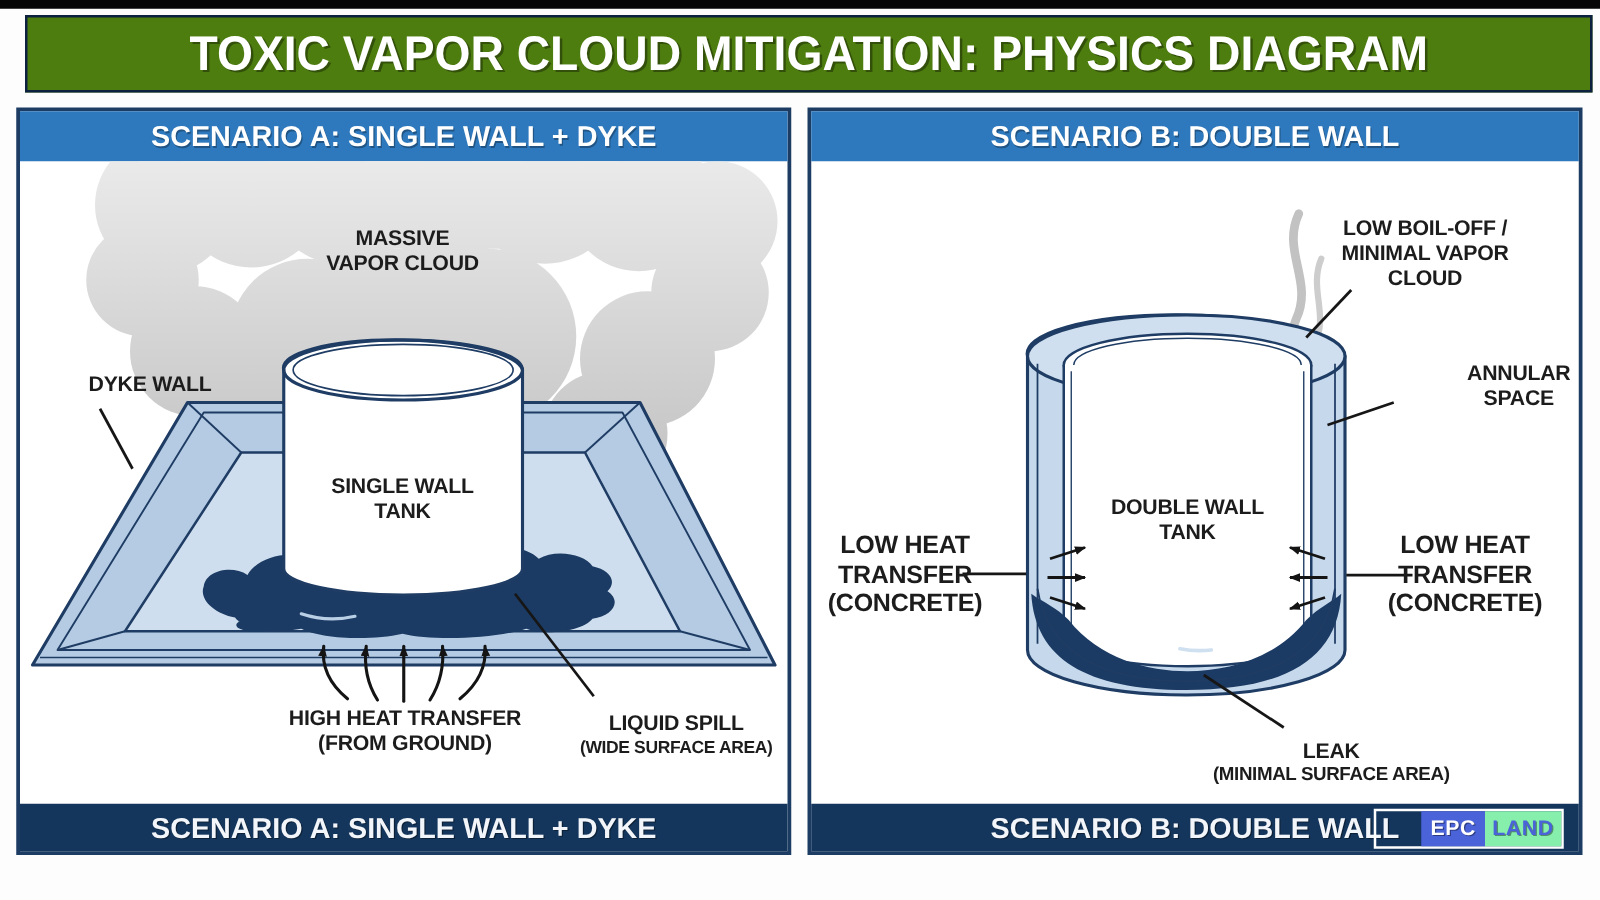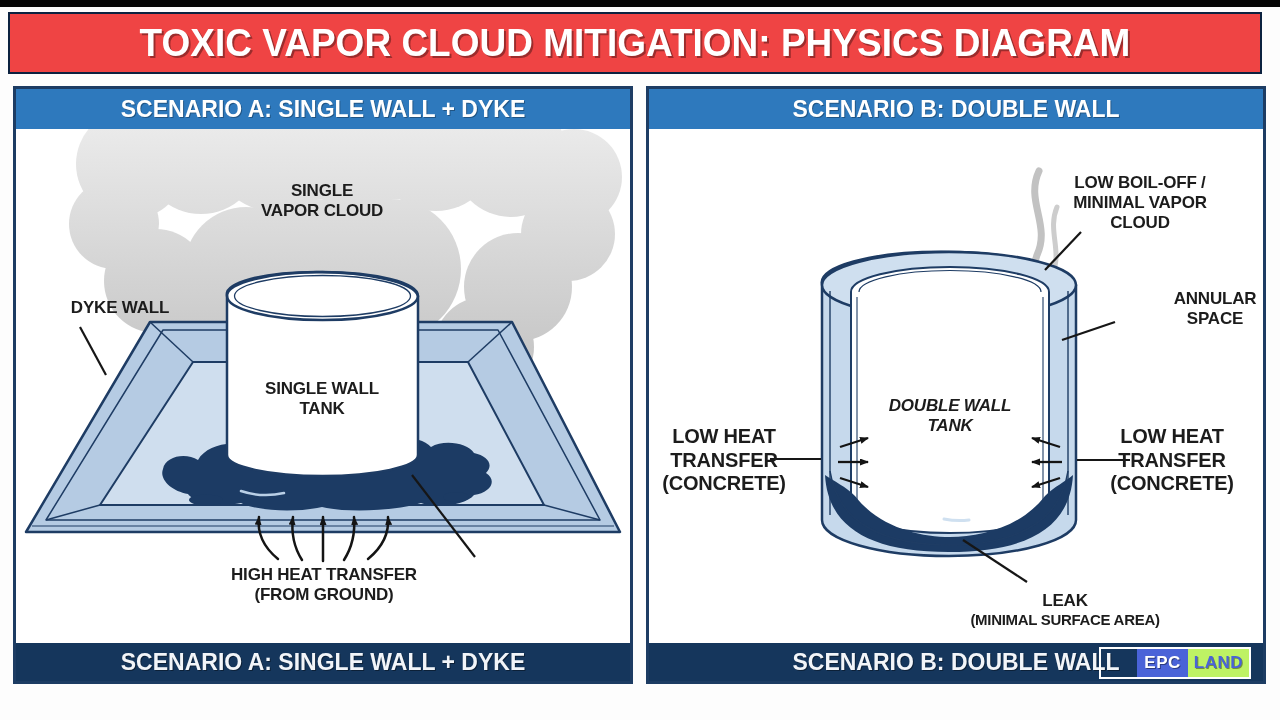--- a/index.html
+++ b/index.html
@@ -1,41 +1,41 @@
 <!DOCTYPE html>
 <html><head>
 <meta charset="utf-8">
 <style>
   html,body{margin:0;padding:0;}
   body{width:1280px;height:720px;background:#fdfdfd;overflow:hidden;
        font-family:"Liberation Sans",sans-serif;position:relative;}
   .top-strip{position:absolute;left:0;top:0;width:1280px;height:7px;background:#060606;}
-  .title-bar{position:absolute;left:8px;top:12px;width:1254px;height:62px;
-       background:#ef4444;border:2px solid #0c2240;box-sizing:border-box;
+  .title-bar{position:absolute;left:20px;top:12px;width:1254px;height:62px;
+       background:#4d7c0f;border:2px solid #0c2240;box-sizing:border-box;
        display:flex;align-items:center;justify-content:center;}
   .title-bar span{color:#fff;font-weight:bold;font-size:37px;letter-spacing:0px;
        text-shadow:2px 2px 0 rgba(0,0,0,.35);transform:scaleY(1.05);}
   .panel{position:absolute;top:86px;width:620px;height:598px;background:#fff;
        border:3px solid #1d3c63;box-sizing:border-box;}
   .panel.a{left:13px;} .panel.b{left:646px;}
   .p-header{height:40px;background:#2e79bd;display:flex;align-items:center;justify-content:center;}
   .p-header span{color:#fff;font-weight:bold;font-size:23px;text-shadow:1px 1px 0 rgba(0,0,0,.3);}
   .p-footer{position:absolute;left:0;bottom:0;width:100%;height:38px;background:#15365c;
        display:flex;align-items:center;justify-content:center;}
   .p-footer span{color:#f2f5f9;font-weight:bold;font-size:23px;text-shadow:1px 1px 0 rgba(0,0,0,.4);}
   .p-content{position:absolute;left:0;top:40px;width:614px;height:516px;overflow:hidden;}
   .p-content svg{position:absolute;left:0;top:0;}
   .lbl{position:absolute;font-weight:bold;font-size:17px;line-height:1.18;color:#1c1c1c;
        text-align:center;white-space:pre-line;letter-spacing:-0.2px;}
   .lbl-sm{font-size:14px;letter-spacing:-0.3px;display:block;}
   .lbl-md{font-size:20px;}
   .logo{position:absolute;right:12px;top:4px;display:flex;border:2px solid #fff;height:28px;}
   .logo .epc{background:#4a63d8;color:#fff;font-weight:bold;font-size:17px;
        display:flex;align-items:center;padding:0 7px;letter-spacing:.5px;margin-left:36px;}
-  .logo .land{background:#bef264;color:#4a63d8;font-weight:bold;font-size:17px;
+  .logo .land{background:#86efac;color:#4a63d8;font-weight:bold;font-size:17px;
        display:flex;align-items:center;padding:0 6px;letter-spacing:.5px;}
 </style>
 </head>
 <body>
 
 <div class="top-strip"></div>
 
 <div class="title-bar">
   <span>TOXIC VAPOR CLOUD MITIGATION: PHYSICS DIAGRAM</span>
 </div>
@@ -123,27 +123,31 @@
         <path d="M328,431 Q340,412 338,388" marker-end="url(#ahA)"></path>
         <path d="M352,430 Q374,412 372,388" marker-end="url(#ahA)"></path>
       </g>
 
       <g stroke="#161616" stroke-width="2.2">
         <line x1="64" y1="198" x2="90" y2="246"></line>
         <line x1="396" y1="346" x2="459" y2="428"></line>
       </g>
     </svg>
 
-    <div class="lbl" style="left:196px;top:52px;width:220px;">SINGLE
+    <div class="lbl" style="left:196px;top:52px;width:220px;">MASSIVE
 VAPOR CLOUD</div>
     <div class="lbl" style="left:0px;top:169px;width:120px;margin-left:44px;">DYKE WALL</div>
     <div class="lbl" style="left:206px;top:250px;width:200px;">SINGLE WALL
 TANK</div>
     <div class="lbl" style="left:188px;top:436px;width:240px;">HIGH HEAT TRANSFER
 (FROM GROUND)</div>
+    <div class="lbl" style="left:415px;top:420px;width:220px;">
+      <span>LIQUID SPILL</span>
+      <span class="lbl-sm">(WIDE SURFACE AREA)</span>
+    </div>
   </div>
   <div class="p-footer">
     <span>SCENARIO A: SINGLE WALL + DYKE</span>
   </div>
 </div>
 
 <div class="panel b">
   <div class="p-header">
     <span>SCENARIO B: DOUBLE WALL</span>
   </div>
@@ -195,21 +199,21 @@
         <line x1="481" y1="331" x2="428" y2="331"></line>
         <line x1="314" y1="411" x2="378" y2="453"></line>
       </g>
     </svg>
 
     <div class="lbl" style="left:381px;top:44px;width:220px;">LOW BOIL-OFF /
 MINIMAL VAPOR
 CLOUD</div>
     <div class="lbl" style="left:428px;top:160px;width:180px;padding-left:48px;">ANNULAR
 SPACE</div>
-    <div class="lbl" style="left:201px;top:267px;width:200px;font-style:italic;">DOUBLE WALL
+    <div class="lbl" style="left:201px;top:267px;width:200px;">DOUBLE WALL
 TANK</div>
     <div class="lbl lbl-md" style="left:0px;top:296px;width:150px;">LOW HEAT
 TRANSFER
 (CONCRETE)</div>
     <div class="lbl lbl-md" style="left:448px;top:296px;width:150px;">LOW HEAT
 TRANSFER
 (CONCRETE)</div>
     <div class="lbl" style="left:296px;top:442px;width:240px;">
       <span>LEAK</span>
       <span class="lbl-sm" style="font-size:15px;">(MINIMAL SURFACE AREA)</span>

